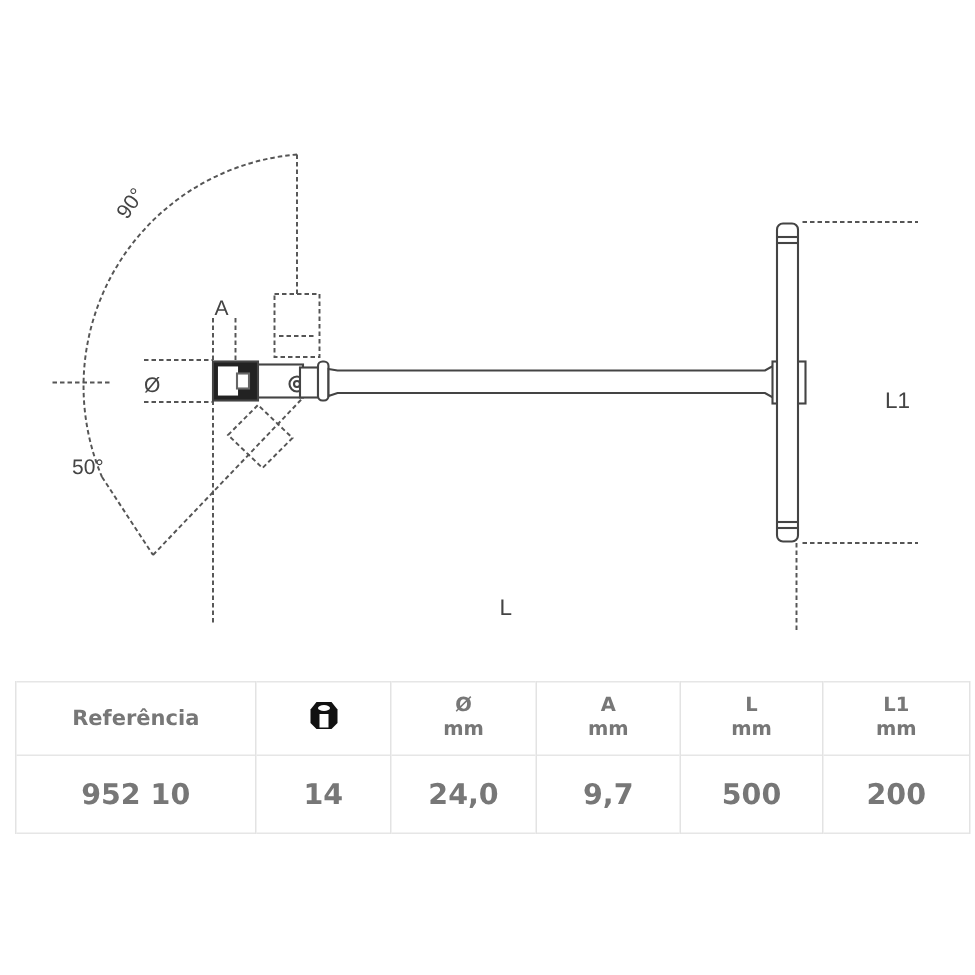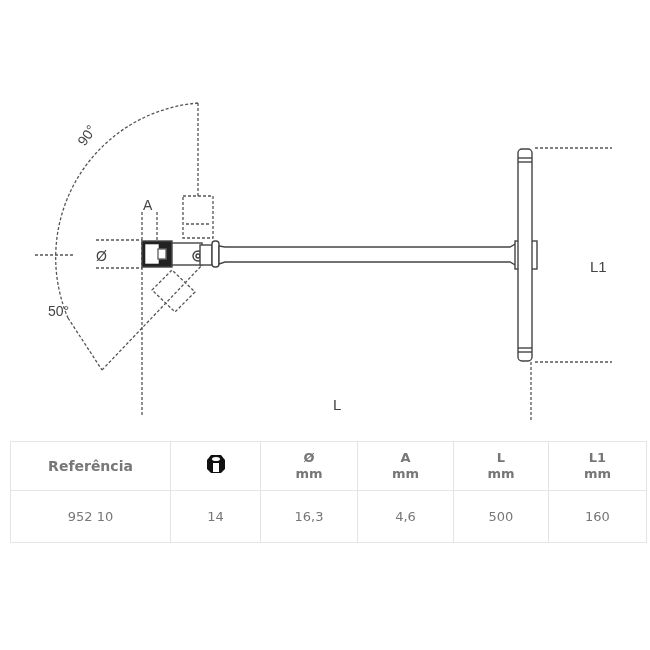--- a/index.html
+++ b/index.html
@@ -1,24 +1,24 @@
 <!DOCTYPE html>
 <html><head>
 <meta charset="utf-8">
 <style>
   html, body { margin:0; padding:0; background:#ffffff; }
   body { width:650px; height:650px; position:relative; overflow:hidden; font-family:"DejaVu Sans", sans-serif; }
   #drawing { position:absolute; left:0; top:0; width:650px; height:440px; }
-  #spec-table { position:absolute; left:10px; top:441px; width:636px; border-collapse:collapse; table-layout:fixed; }
+  #spec-table { position:absolute; left:10px; top:454px; width:636px; border-collapse:collapse; table-layout:fixed; }
   #spec-table th, #spec-table td { border-left:1px solid #e3e3e3; border-right:1px solid #e3e3e3; text-align:center; color:#777; }
   #spec-table thead tr { height:49px; border-top:1px solid #e6e6e6; border-bottom:1px solid #e6e6e6; }
   #spec-table tbody tr { height:52px; border-bottom:1px solid #e6e6e6; }
   #spec-table th { font-weight:bold; font-size:13px; line-height:16px; }
   #spec-table th.ref { font-size:14px; }
-  #spec-table td { font-size:13px; font-weight:normal; }
+  #spec-table td { font-size:19px; font-weight:bold; }
   .unit { display:block; }
   .lbl { font-family:"Liberation Sans", sans-serif; fill:#444; }
 </style>
 </head>
 <body>
 
 <svg id="drawing" viewBox="0 0 650 440" xmlns="http://www.w3.org/2000/svg">
   <g fill="none" stroke="#555" stroke-width="1.3" stroke-dasharray="3,2">
 
     <path d="M198,103 A155,155 0 0 0 68,318"></path>
@@ -97,19 +97,19 @@
       <th><span>Ø</span><span class="unit">mm</span></th>
       <th><span>A</span><span class="unit">mm</span></th>
       <th><span>L</span><span class="unit">mm</span></th>
       <th><span>L1</span><span class="unit">mm</span></th>
     </tr>
   </thead>
   <tbody>
     <tr>
       <td>952 10</td>
       <td>14</td>
-      <td>16,3</td>
-      <td>4,6</td>
+      <td>24,0</td>
+      <td>9,7</td>
       <td>500</td>
-      <td>160</td>
+      <td>200</td>
     </tr>
   </tbody>
 </table>
 
 </body></html>

